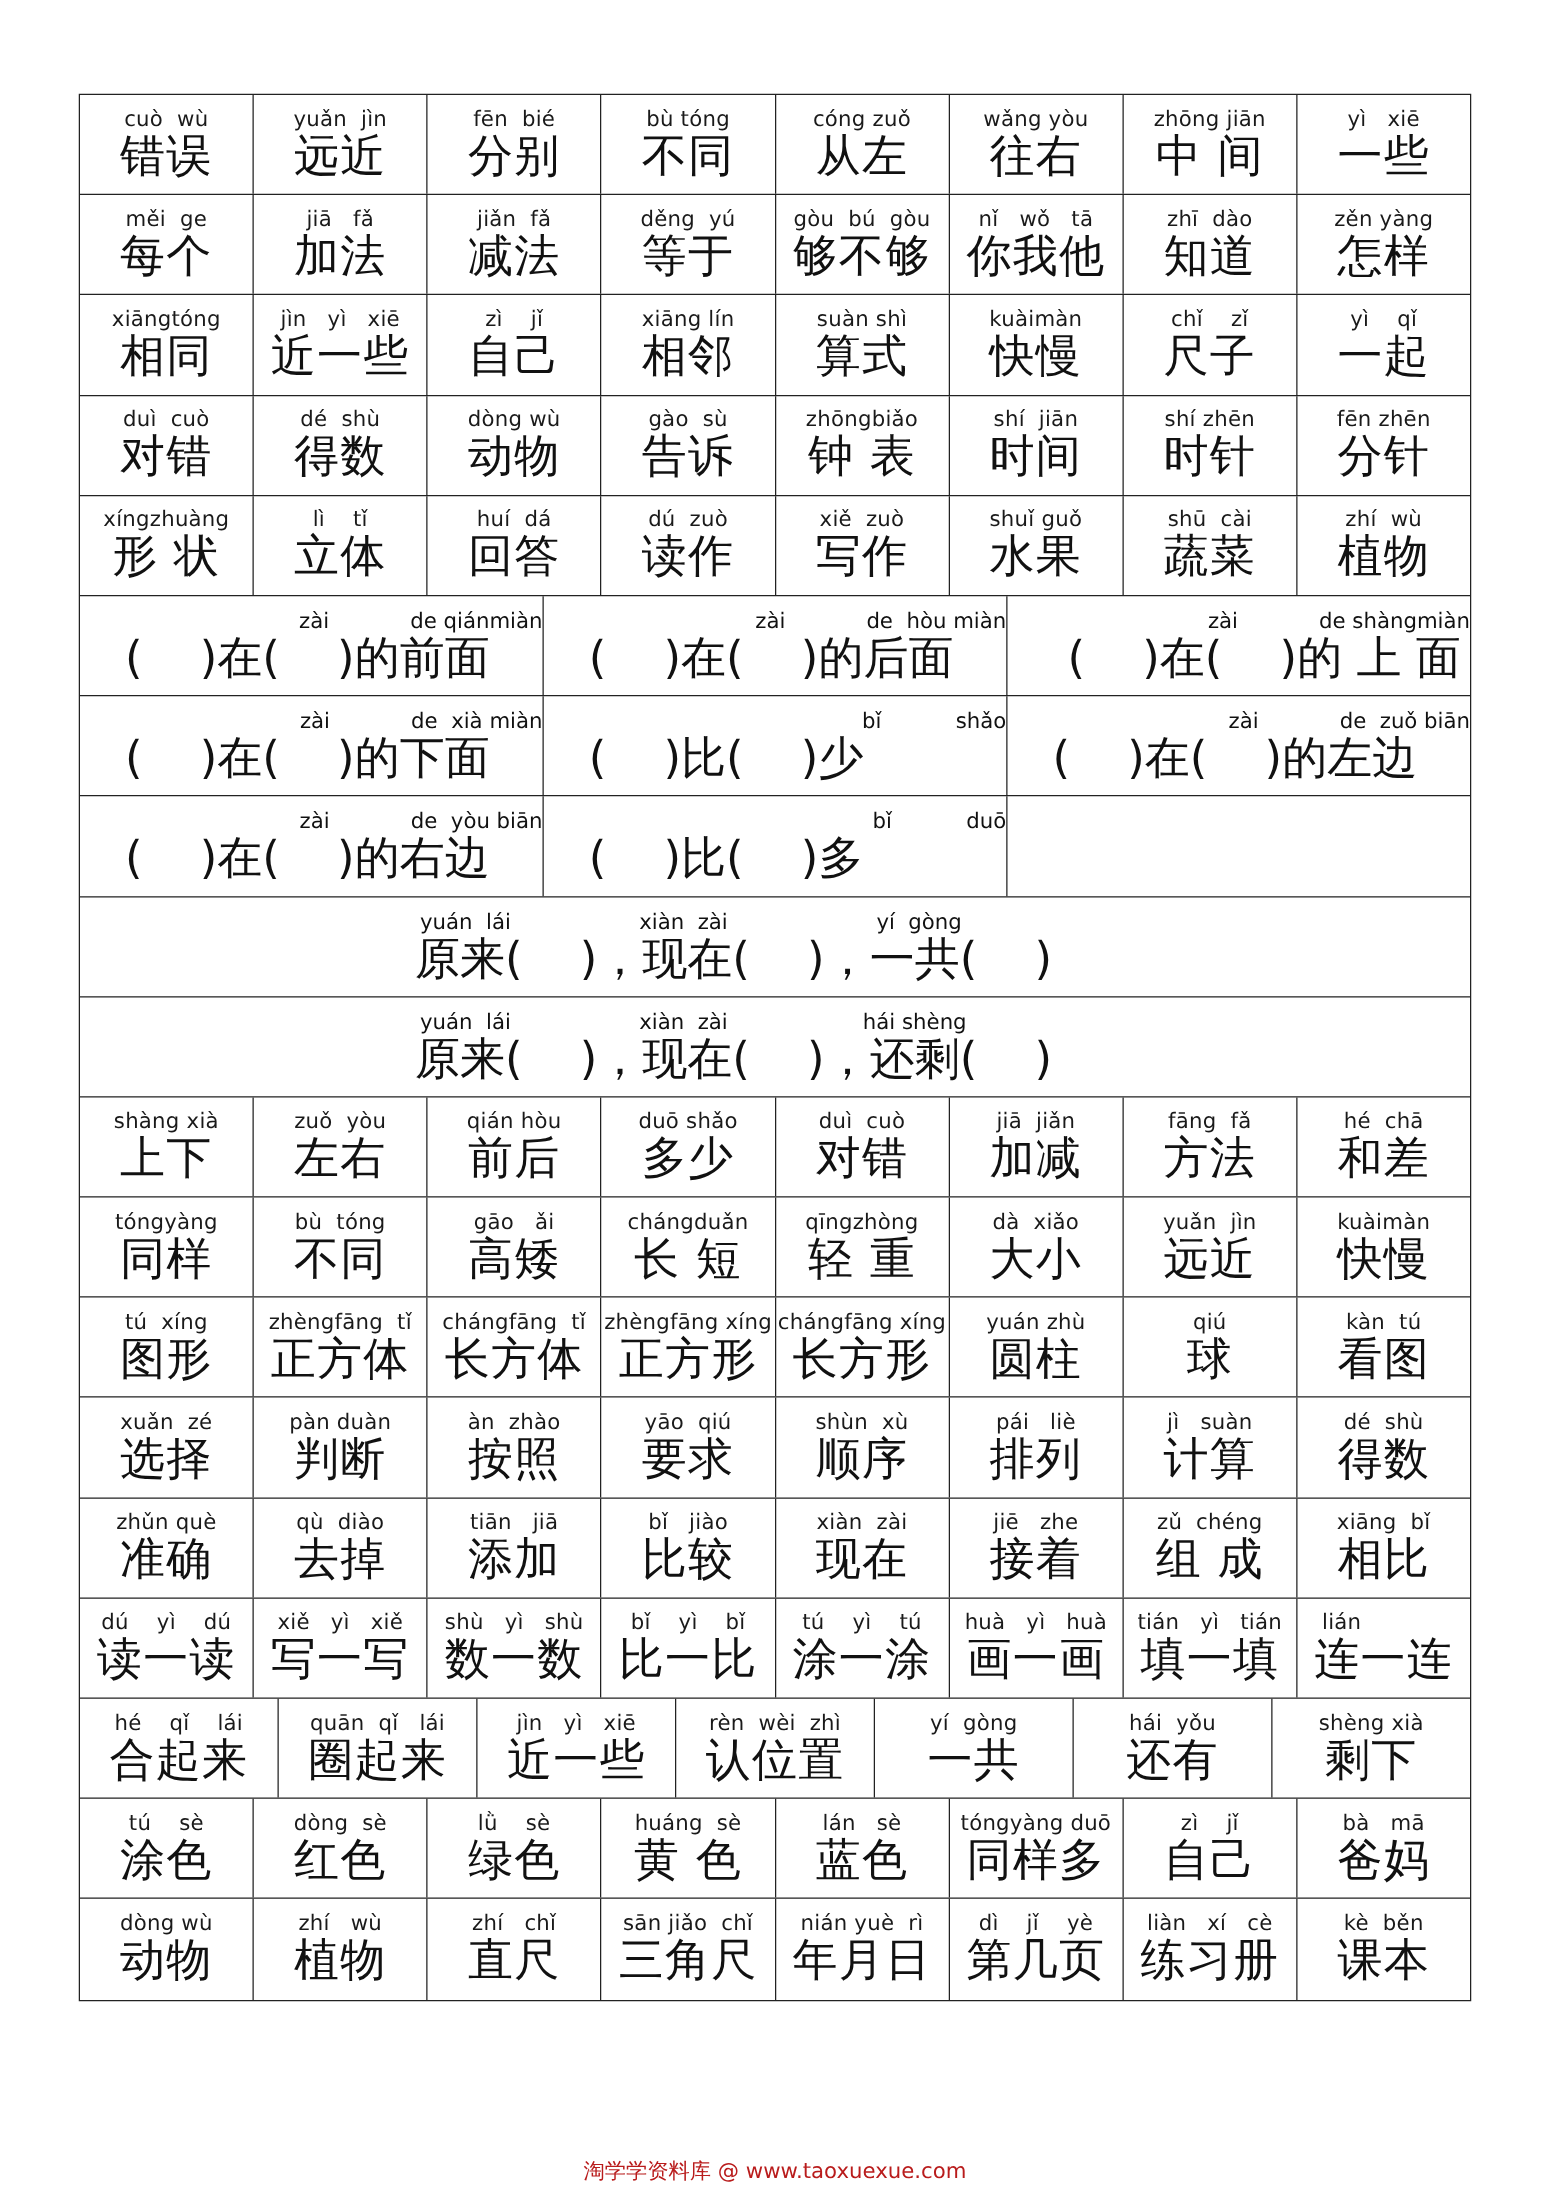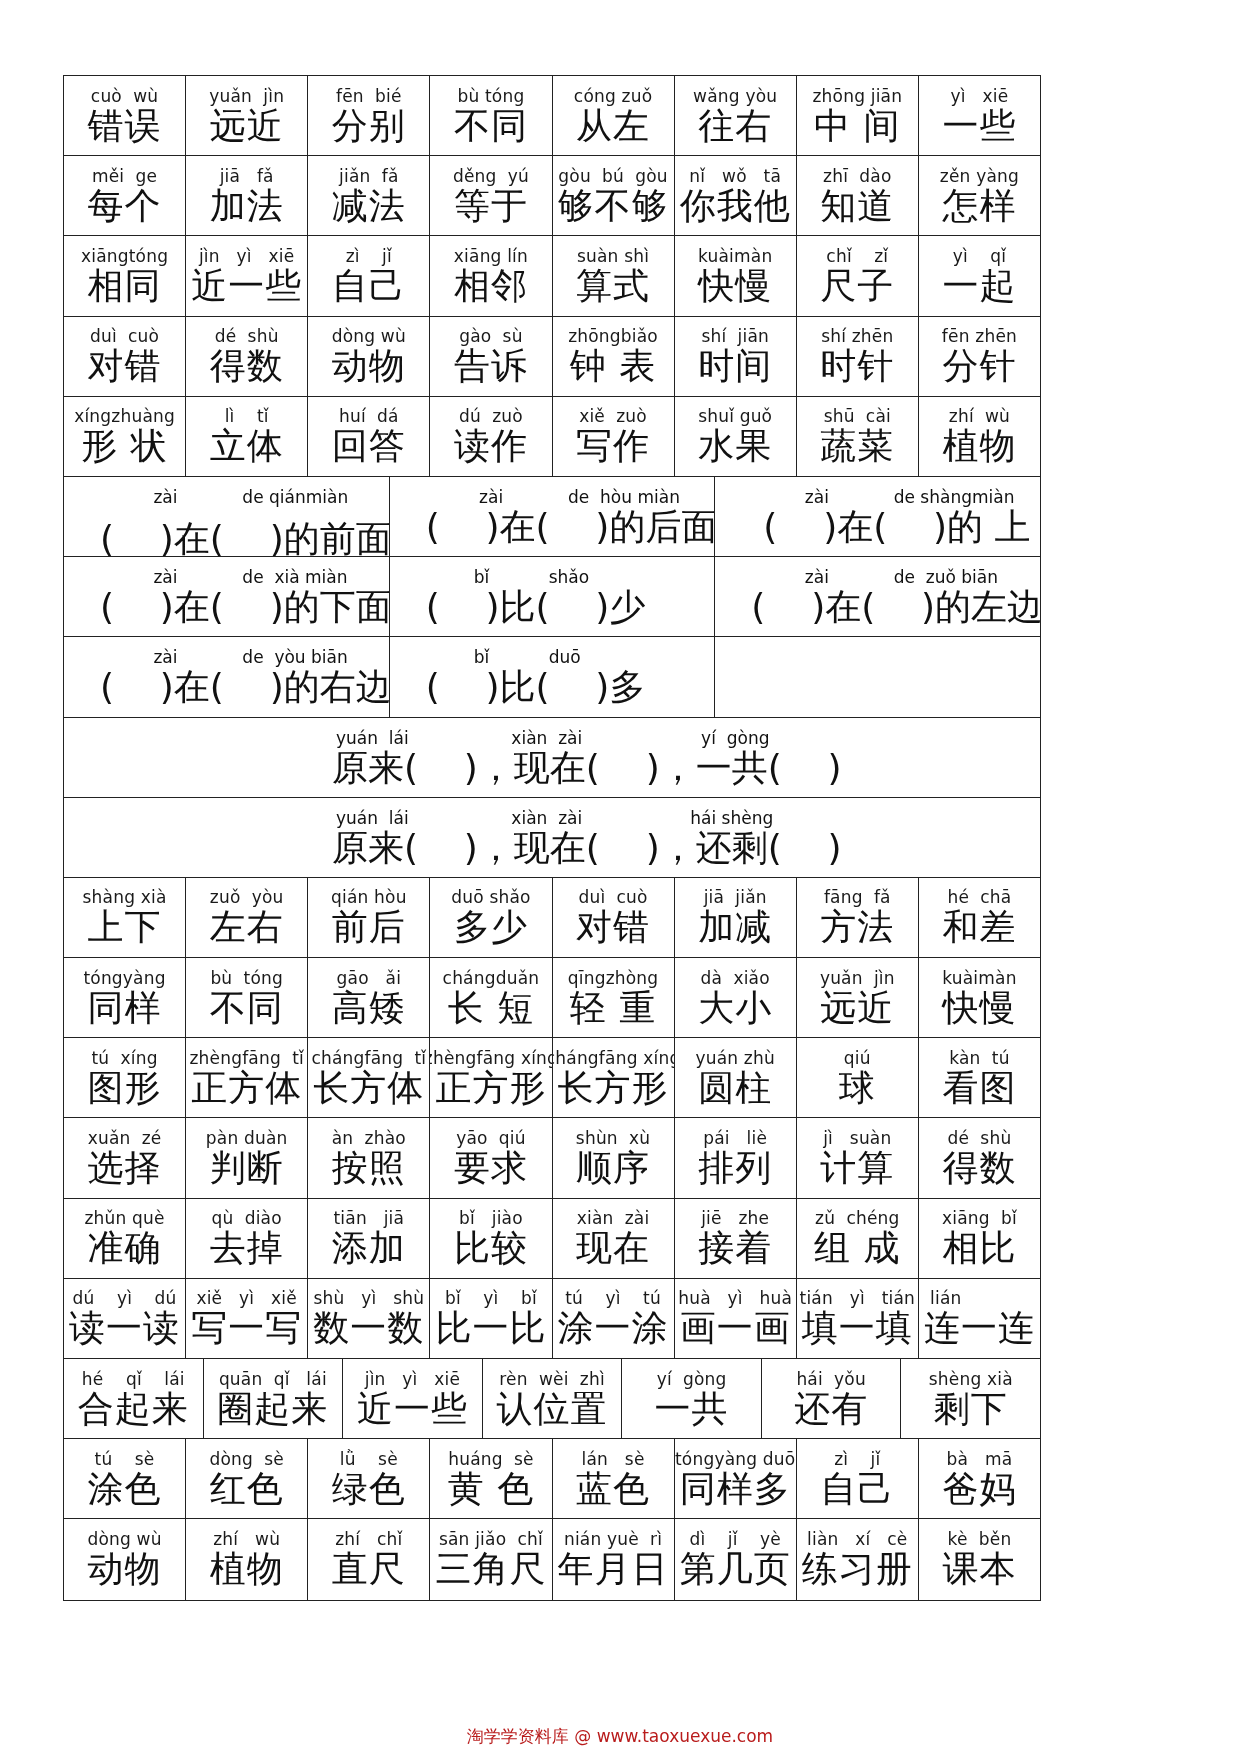--- a/index.html
+++ b/index.html
@@ -1,30 +1,30 @@
 <!DOCTYPE html>
 <html><head>
 <meta charset="utf-8">
 <style>
   html, body { margin: 0; padding: 0; background: #ffffff; }
   body { width: 1240px; height: 1753px; position: relative; overflow: hidden;
          font-family: "DejaVu Sans", "Liberation Sans", sans-serif; color: #111; }
-  .sheet { position: absolute; left: 63px; top: 75px; width: 978px;
+  .sheet { position: absolute; left: 63px; top: 75px; width: 1114px;
            border: 1.5px solid #222; box-sizing: border-box; }
   .row { display: flex; height: 80.2px; border-bottom: 1.5px solid #222; box-sizing: border-box; }
   .row:last-child { border-bottom: none; }
   .cell { flex: 1 1 0; border-right: 1.5px solid #222; box-sizing: border-box;
           display: flex; flex-direction: column; align-items: center; justify-content: center;
           overflow: hidden; }
   .cell:last-child { border-right: none; }
   .py { font-size: 17px; line-height: 20px; white-space: pre; letter-spacing: 0.2px; color: #1a1a1a; }
   .hz { font-size: 36px; line-height: 40px; font-weight: 500; white-space: pre; letter-spacing: 1px; }
   .row.third .cell { flex: 1 1 0; }
   .sent { position: relative; width: 100%; height: 100%; }
-  .sent .py-line { position: absolute; top: 10px; left: 0; right: 0; font-size: 17px; white-space: pre; }
+  .sent .py-line { position: absolute; top: 10px; left: 0; right: 0; font-size: 17px; white-space: pre; text-align: right; }
   .sent .hz-line { position: absolute; top: 30px; left: 0; right: 0; font-size: 36px; line-height: 40px; white-space: pre; }
   .wide .sent .py-line, .wide .sent .hz-line { text-align: left; }
   .footer { position: absolute; top: 1725px; left: 0; width: 1240px; text-align: center;
             font-size: 17px; color: #b91c1c; }
 </style>
 </head>
 <body>
 
 <div class="sheet" id="sheet">
     <div class="row">
@@ -194,21 +194,21 @@
       </div>
       <div class="cell">
         <div class="py">zhí  wù</div>
         <div class="hz">植物</div>
       </div>
     </div>
     <div class="row third">
       <div class="cell">
         <div class="sent">
           <div class="py-line" style="left: 30px;">           zài            de qiánmiàn</div>
-          <div class="hz-line" style="left: 36px; margin-top: 12px;">(    )在(    )的前面</div>
+          <div class="hz-line" style="left: 36px;">(    )在(    )的前面</div>
         </div>
       </div>
       <div class="cell">
         <div class="sent">
           <div class="py-line" style="left: 30px;">           zài            de  hòu miàn</div>
           <div class="hz-line" style="left: 36px;">(    )在(    )的后面</div>
         </div>
       </div>
       <div class="cell">
         <div class="sent">

